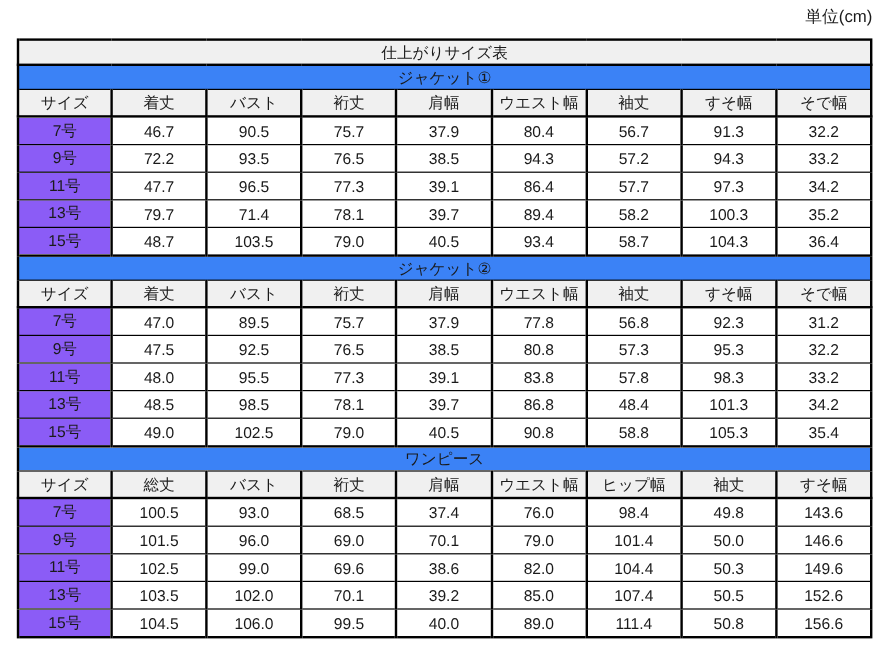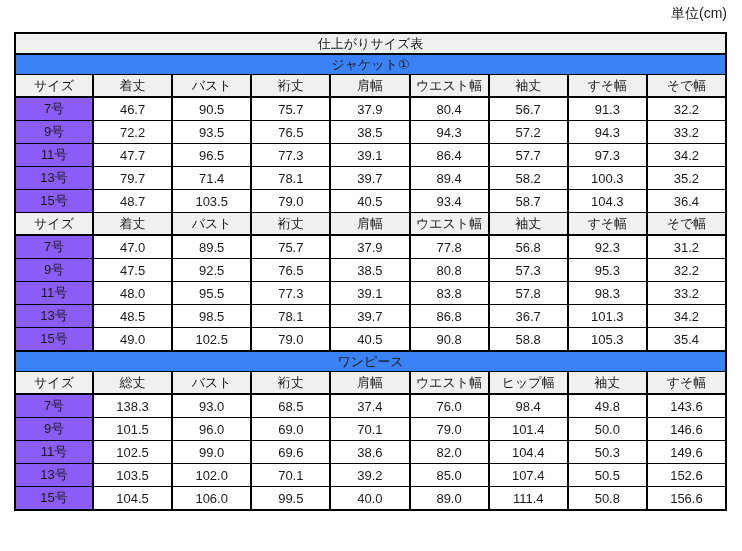--- a/index.html
+++ b/index.html
@@ -150,20 +150,23 @@
           <td class="size-col">15号</td>
           <td>48.7</td>
           <td>103.5</td>
           <td>79.0</td>
           <td>40.5</td>
           <td>93.4</td>
           <td>58.7</td>
           <td>104.3</td>
           <td>36.4</td>
         </tr>
+        <tr class="row-section">
+          <td colspan="9">ジャケット②</td>
+        </tr>
         <tr class="row-cols">
           <td>サイズ</td>
           <td>着丈</td>
           <td>バスト</td>
           <td>裄丈</td>
           <td>肩幅</td>
           <td>ウエスト幅</td>
           <td>袖丈</td>
           <td>すそ幅</td>
           <td>そで幅</td>
@@ -201,21 +204,21 @@
           <td>98.3</td>
           <td>33.2</td>
         </tr>
         <tr class="row-data">
           <td class="size-col">13号</td>
           <td>48.5</td>
           <td>98.5</td>
           <td>78.1</td>
           <td>39.7</td>
           <td>86.8</td>
-          <td>36.7</td>
+          <td>48.4</td>
           <td>101.3</td>
           <td>34.2</td>
         </tr>
         <tr class="row-data">
           <td class="size-col">15号</td>
           <td>49.0</td>
           <td>102.5</td>
           <td>79.0</td>
           <td>40.5</td>
           <td>90.8</td>
@@ -232,21 +235,21 @@
           <td>バスト</td>
           <td>裄丈</td>
           <td>肩幅</td>
           <td>ウエスト幅</td>
           <td>ヒップ幅</td>
           <td>袖丈</td>
           <td>すそ幅</td>
         </tr>
         <tr class="row-data">
           <td class="size-col">7号</td>
-          <td>138.3</td>
+          <td>100.5</td>
           <td>93.0</td>
           <td>68.5</td>
           <td>37.4</td>
           <td>76.0</td>
           <td>98.4</td>
           <td>49.8</td>
           <td>143.6</td>
         </tr>
         <tr class="row-data">
           <td class="size-col">9号</td>

